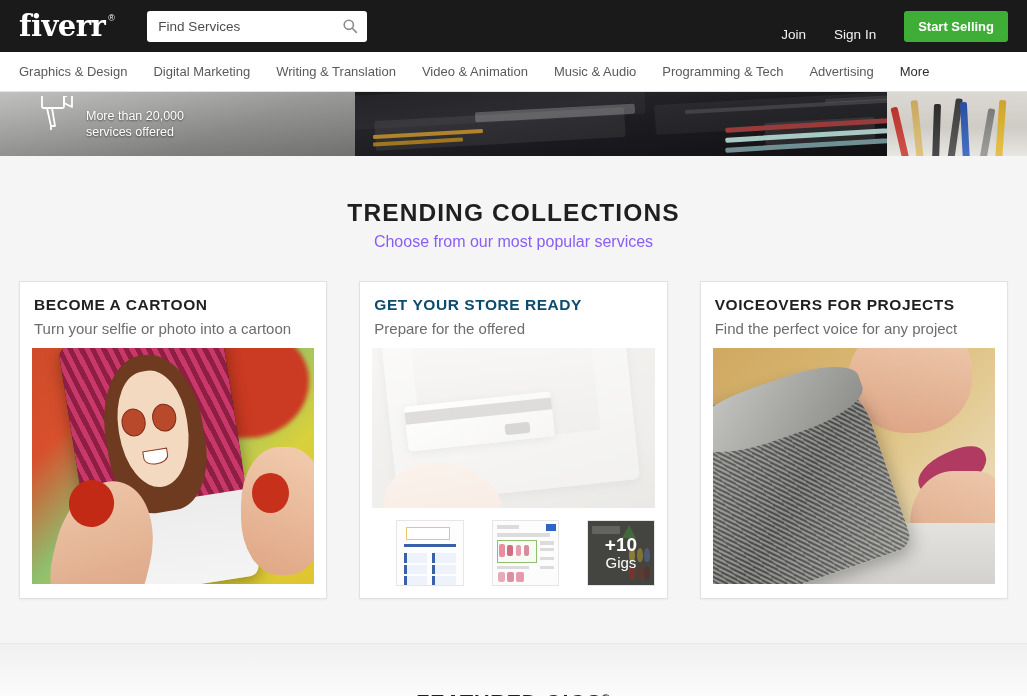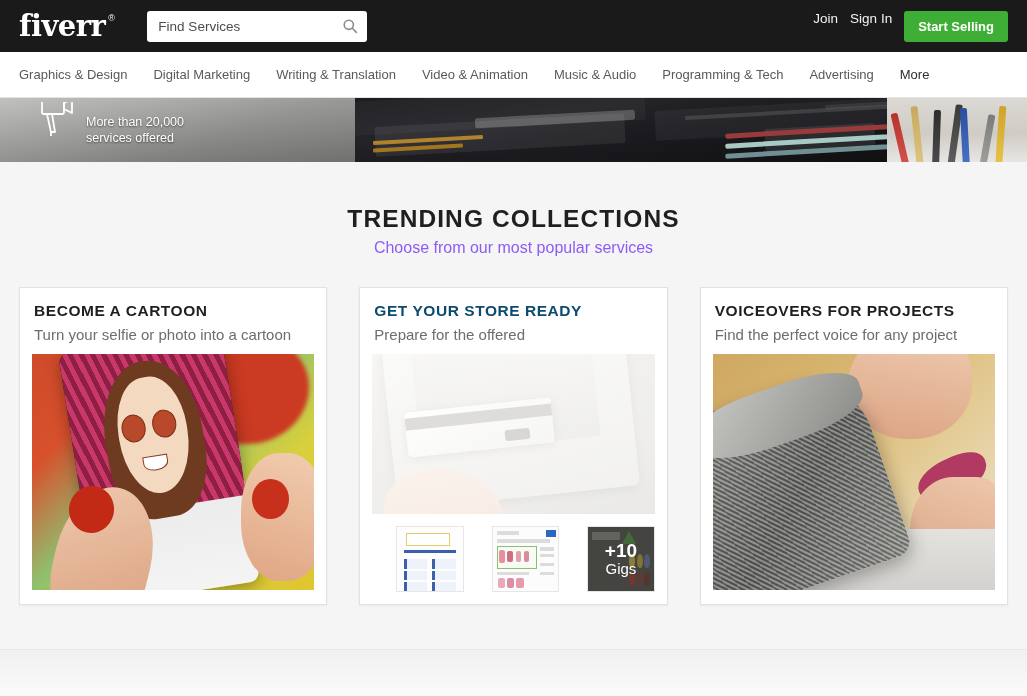--- a/index.html
+++ b/index.html
@@ -59,22 +59,22 @@
     font-size: 13.5px;
     color: #4c4c4c;
     background: transparent;
   }
   .search-input::placeholder { color: #4c4c4c; opacity: 1; }
   .search-icon { width: 16px; height: 16px; flex: none; opacity: .75; }
 
   .header-right {
     margin-left: auto;
     display: flex;
-    align-items: flex-start;
-    gap: 12px;
+    align-items: flex-end;
+    gap: 28px;
   }
   .hdr-link {
     color: #f2f2f2;
     font-size: 13.5px;
     text-decoration: none;
     cursor: pointer;
     white-space: nowrap;
   }
   .start-selling {
     background: #3fae37;
@@ -84,21 +84,21 @@
     border: none;
     border-radius: 3px;
     padding: 8px 14px;
     cursor: pointer;
     font-family: "Liberation Sans", sans-serif;
     white-space: nowrap;
   }
 
   
   .nav {
-    height: 46px;
+    height: 40px;
     background: #ffffff;
     border-bottom: 1px solid #e4e4e4;
     display: flex;
     align-items: center;
     padding: 0 19px;
     gap: 26px;
   }
   .nav-item {
     font-size: 13px;
     color: #5a5a5a;

